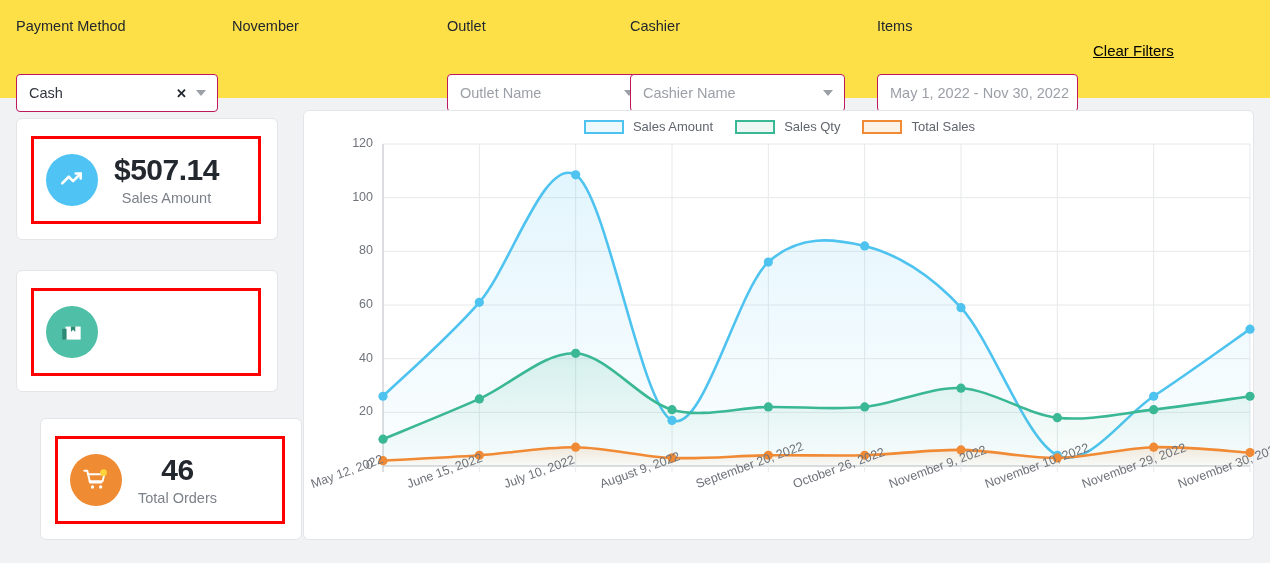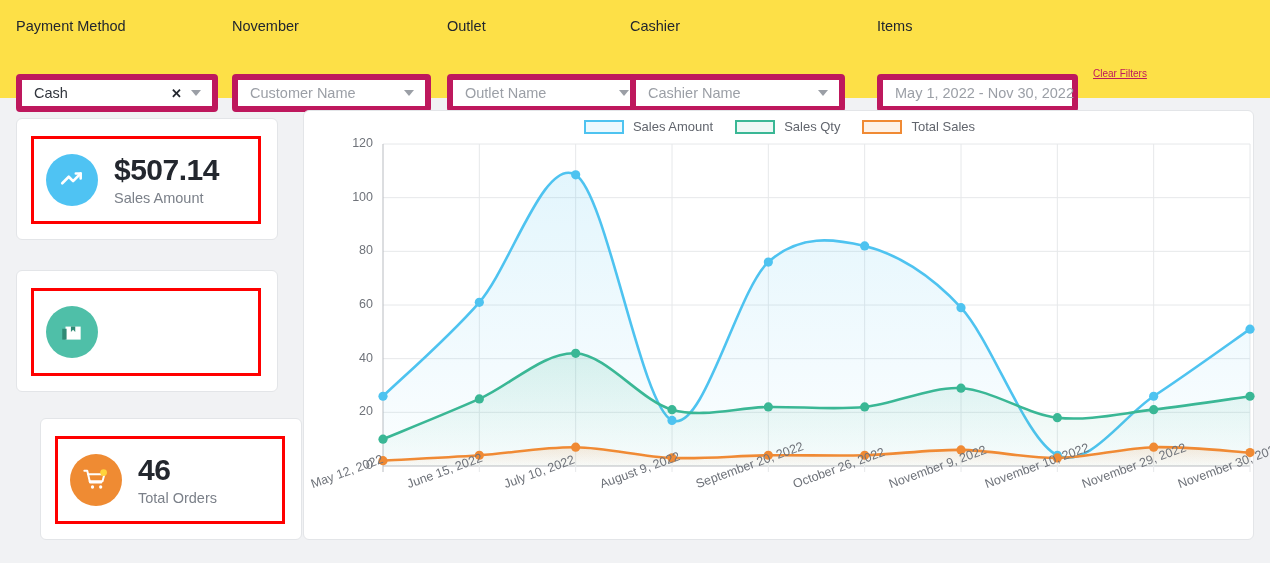--- a/index.html
+++ b/index.html
@@ -17,42 +17,42 @@
     position: absolute; left: 0; top: 0; width: 1270px; height: 98px;
     background: #fde047;
   }
   .filter-group { position: absolute; top: 18px; }
   .filter-label {
     font-size: 14.5px; color: #22262e; line-height: 16px;
     margin-bottom: 9px; white-space: nowrap;
   }
   .filter-control {
     height: 38px; background: #ffffff;
-    border: 6px solid #be185d; border-radius: 4px;
+    border: 1px solid #be185d; border-radius: 4px;
     display: flex; align-items: center;
     padding: 0 8px 0 12px;
     position: relative;
     margin-top: 40px;
   }
   .ctrl-value { font-size: 14.5px; color: #31353d; flex: 1; white-space: nowrap; }
   .ctrl-placeholder { font-size: 14.5px; color: #9b9fa6; flex: 1; white-space: nowrap; }
   .clear-x {
     font-size: 13px; font-weight: bold; color: #22262e;
     padding: 0 7px 0 4px; cursor: pointer; line-height: 1;
   }
   .caret {
     width: 0; height: 0;
     border-left: 5px solid transparent;
     border-right: 5px solid transparent;
     border-top: 6px solid #9b9fa6;
     margin-left: 2px; margin-right: 3px;
   }
   #clear-filters {
-    position: absolute; left: 1093px; top: 68px;
-    font-size: 10px; color: #be185d;
+    position: absolute; left: 1093px; top: 42px;
+    font-size: 15px; color: #000000;
     text-decoration: underline; cursor: pointer; white-space: nowrap;
   }
 
   
   .stat-card {
     position: absolute; left: 16px; width: 262px;
     background: #ffffff; border: 1px solid #e3e5e8; border-radius: 6px;
   }
   .stat-inner {
     border: 3px solid #ff0000;
@@ -60,21 +60,21 @@
     height: 88px;
     display: flex; align-items: center;
     padding-left: 12px;
   }
   .stat-icon {
     width: 52px; height: 52px; border-radius: 50%;
     flex: 0 0 52px;
     display: flex; align-items: center; justify-content: center;
     margin-right: 16px;
   }
-  .stat-text { display: flex; flex-direction: column; justify-content: center; }
+  .stat-text { display: flex; flex-direction: column; justify-content: center; text-align: center; }
   .stat-value {
     font-size: 30px; font-weight: bold; color: #23272e;
     line-height: 34px; letter-spacing: -0.5px;
   }
   .stat-label { font-size: 14.5px; color: #7b8089; line-height: 20px; margin-top: 1px; }
 
   
   #chart-card {
     position: absolute; left: 303px; top: 110px;
     width: 951px; height: 430px;
@@ -106,24 +106,20 @@
     <div class="filter-group" style="left: 16px; width: 202px;">
       <div class="filter-label">Payment Method</div>
       <div class="filter-control" style="width: 202px;">
         <div class="ctrl-value">Cash</div>
         <span class="clear-x">✕</span>
         <span class="caret"></span>
       </div>
     </div>
     <div class="filter-group" style="left: 232px; width: 199px;">
       <div class="filter-label">November</div>
-      <div class="filter-control" style="width: 199px;">
-        <div class="ctrl-placeholder">Customer Name</div>
-        <span class="caret"></span>
-      </div>
     </div>
     <div class="filter-group" style="left: 447px; width: 199px;">
       <div class="filter-label">Outlet</div>
       <div class="filter-control" style="width: 199px;">
         <div class="ctrl-placeholder">Outlet Name</div>
         <span class="caret"></span>
       </div>
     </div>
     <div class="filter-group" style="left: 630px; width: 199px;">
       <div class="filter-label">Cashier</div>

